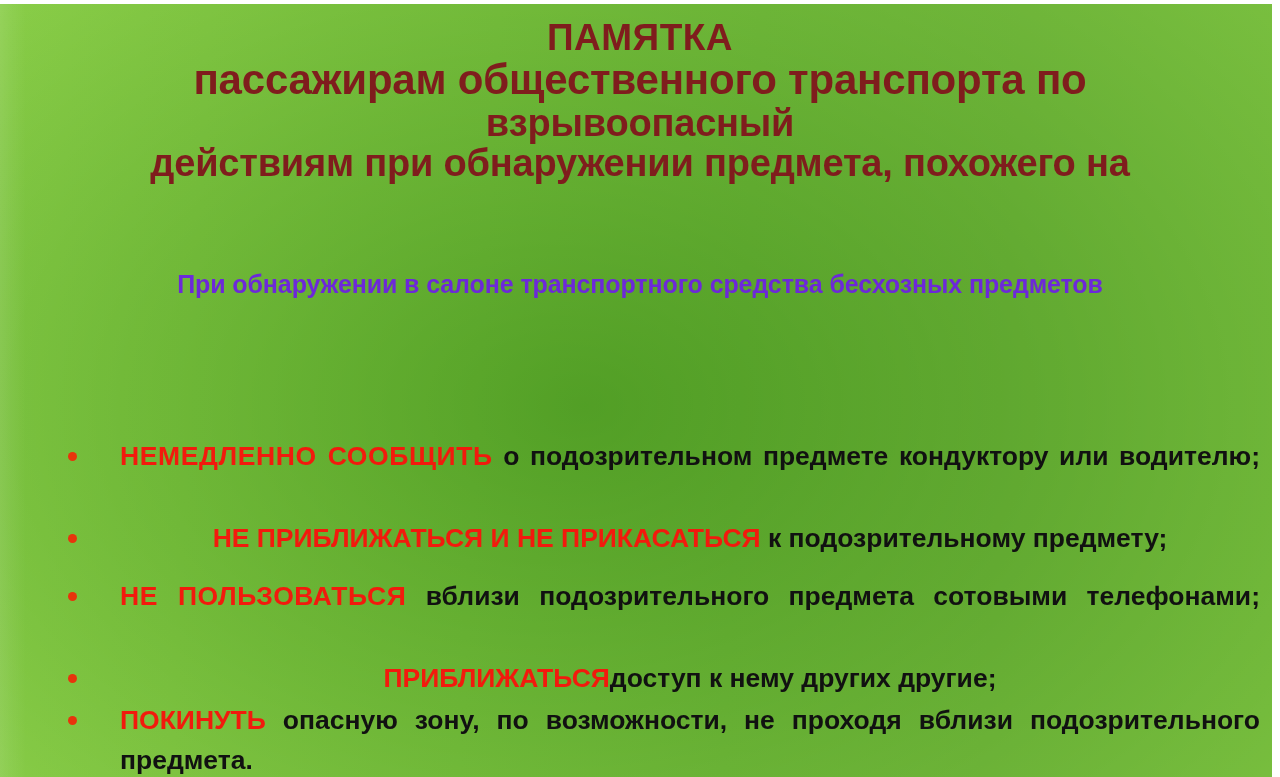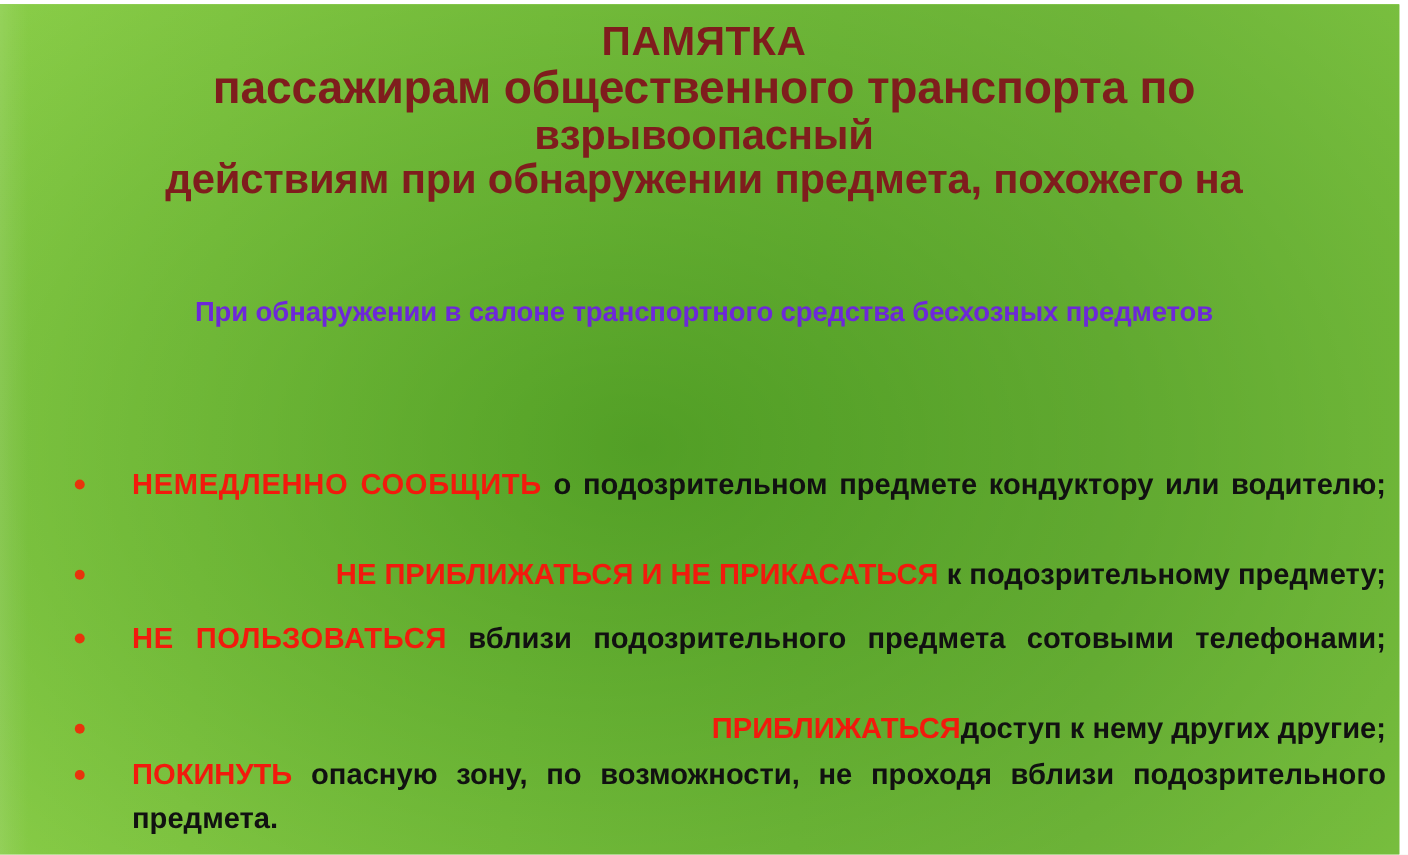--- a/index.html
+++ b/index.html
@@ -124,26 +124,26 @@
   .li .hl {
     color: #f21a0d;
   }
   
   .li.justified > .txt::after {
     content: "";
     display: inline-block;
     width: 100%;
   }
   .li.plain {
-    text-align: right;
+    text-align: center;
   }
   .li .txt { display: block; }
 
   
-  .item-1 { margin-top: 0px; }
+  .item-1 { margin-top: 16px; }
   .item-2 { margin-top: 2px; }
   .item-3 { margin-top: 18px; }
   .item-4 { margin-top: 2px; }
   .item-5 { margin-top: 2px; }
 
   
   .sp { letter-spacing: 0.6px; }
 </style>
 </head>
 <body>

